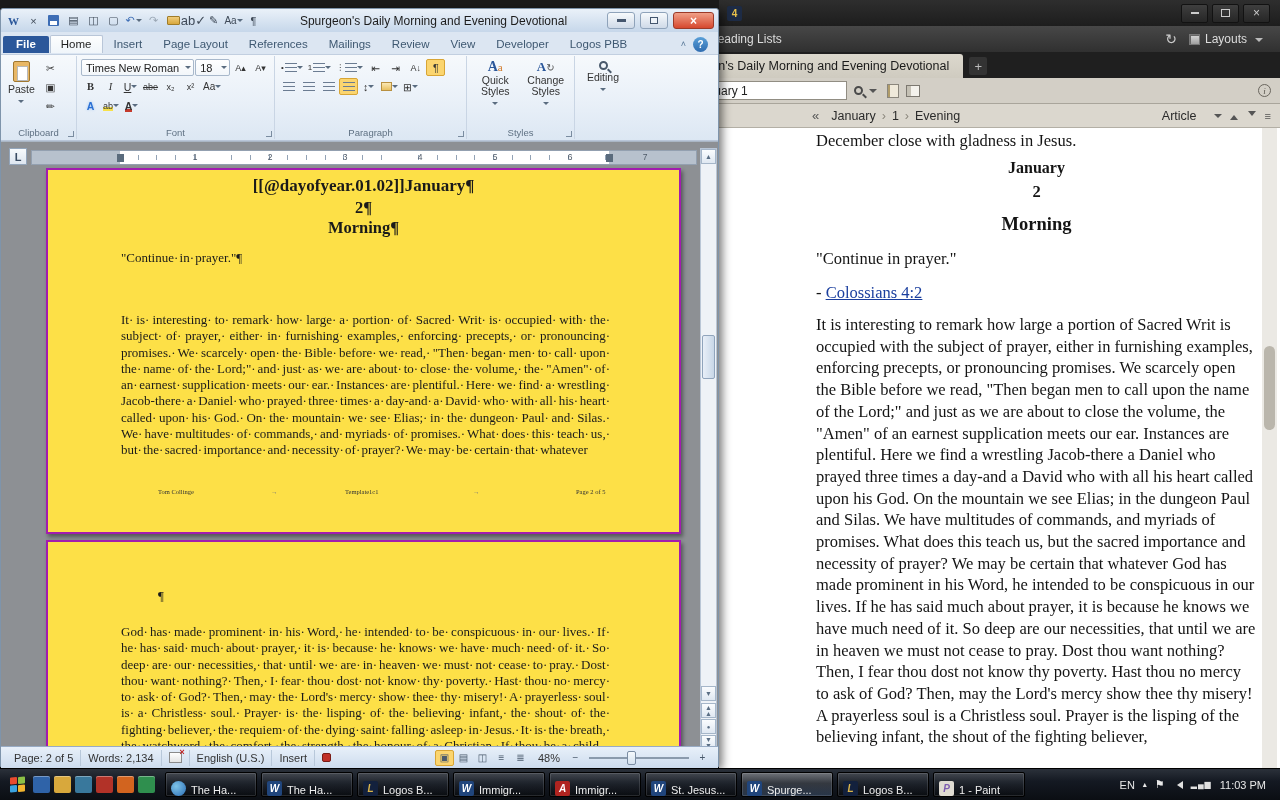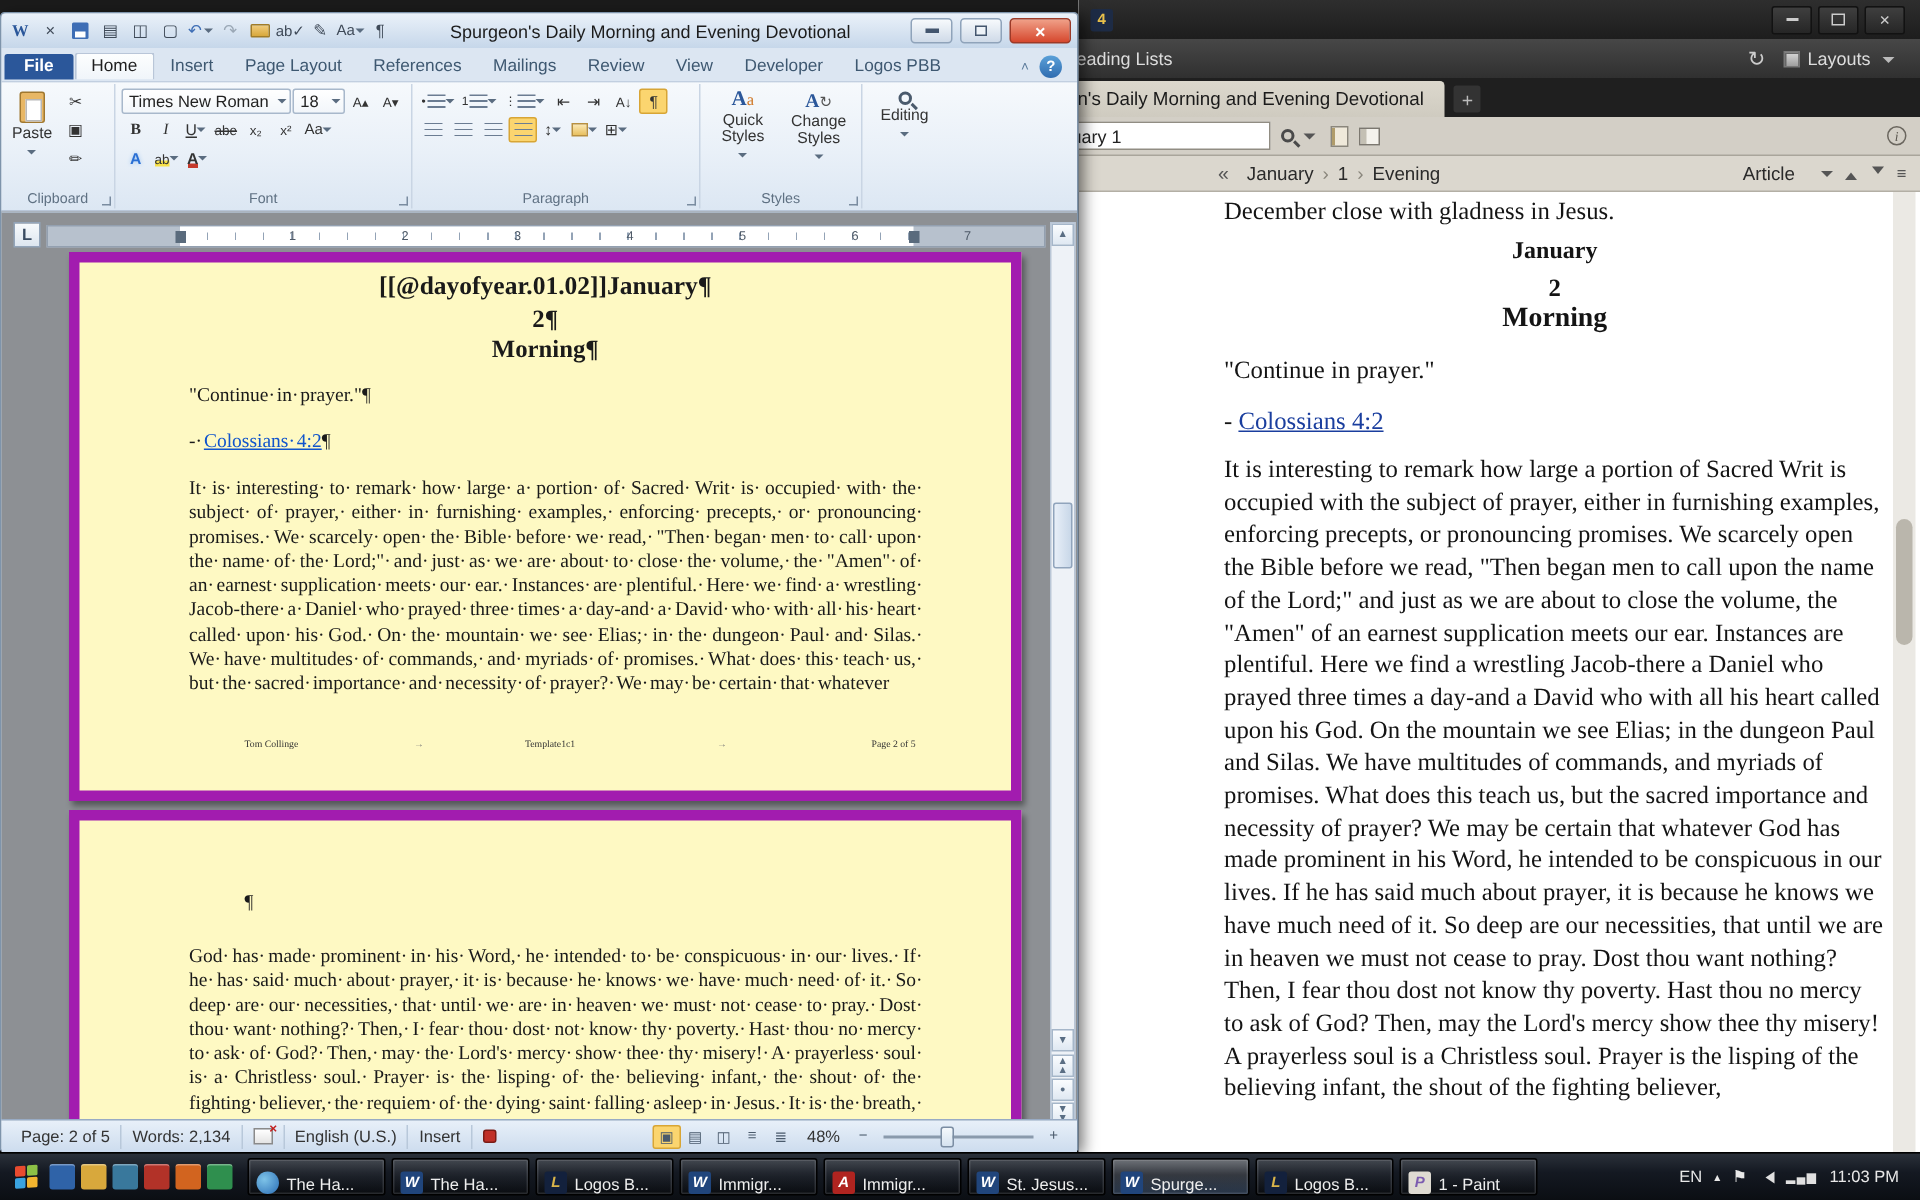--- a/index.html
+++ b/index.html
@@ -53,21 +53,21 @@
           border:1px solid #93a5ba;font-size:11px;font-weight:bold;color:#3a4c62;display:flex;align-items:center;justify-content:center}
   .ruler{position:absolute;left:30px;top:8px;width:666px;height:15px;background:#b7c1cd;border:1px solid #93a0b0;
          font-size:8.5px;color:#4e5a68}
   .rulwhite{position:absolute;left:88px;top:0;width:489px;height:13px;background:#fff;
             background-image:repeating-linear-gradient(to right,transparent 0 17.7px,#93a3b6 17.7px 18.7px);
             background-size:100% 5px;background-position:0 4px;background-repeat:no-repeat}
   .rnum{position:absolute;top:1px;width:10px;text-align:center}
   .imark{position:absolute;top:3px;width:7px;height:8px;background:#5a6b7d}
   .rultoggle{position:absolute;left:699px;top:6px;width:16px;height:17px;background:linear-gradient(#f7fafc,#dde6f0);
              border:1px solid #93a5ba;font-size:9px;color:#4a5a6c;display:flex;align-items:center;justify-content:center}
-  .page{position:absolute;left:45px;width:635px;background:#fef9c3;border:7px solid #a21caf;box-shadow:2px 3px 4px rgba(0,0,0,.4);
+  .page{position:absolute;left:45px;width:635px;background:#fde047;border:2px solid #a21caf;box-shadow:2px 3px 4px rgba(0,0,0,.4);
         font-family:"Liberation Serif",serif;color:#1a1a1a}
   .pcenter{position:absolute;left:0;right:0;text-align:center;font-weight:bold}
   .ptext{position:absolute;left:73px;width:489px;font-size:13px;word-spacing:-2px}
   .pbody{line-height:16.3px;text-align:justify}
   .doclink{color:#1155cc;text-decoration:underline}
   .pfoot{position:absolute;font-size:6.5px;color:#333;font-family:"Liberation Serif",serif}
   
   .wsb{position:absolute;left:699px;top:6px;width:17px;height:599px;background:#eef2f7;border:1px solid #b9c6d6}
   .wsb-btn{position:absolute;left:0;width:15px;height:15px;background:linear-gradient(#fafcfe,#dfe8f2);border:1px solid #a5b6c9;
            color:#5a6e84;font-size:7px;display:flex;align-items:center;justify-content:center;line-height:6px}
@@ -201,21 +201,21 @@
       <i class="caret-dn"></i>
     </span>
     <i class="tri-up"></i>
     <i class="tri-dn"></i>
     <span style="color:#555;margin:0 9px 0 4px;font-size:11px">≡</span>
   </div>
   <div class="lg-text">
     <p>December close with gladness in Jesus.</p>
     <p class="lg-center" style="margin-top:8px;font-size:16px">January</p>
     <p class="lg-center" style="margin-top:5px;font-size:16.5px">2</p>
-    <p class="lg-center" style="margin-top:0;font-size:18.5px">Morning</p>
+    <p class="lg-center" style="margin-top:12px;font-size:18.5px">Morning</p>
     <p style="margin-top:14px">"Continue in prayer."</p>
     <p style="margin-top:14px"><span>- </span><a class="lg-link">Colossians 4:2</a></p>
     <p class="lg-body">It is interesting to remark how large a portion of Sacred Writ is occupied with the subject of prayer, either in furnishing examples, enforcing precepts, or pronouncing promises. We scarcely open the Bible before we read, "Then began men to call upon the name of the Lord;" and just as we are about to close the volume, the "Amen" of an earnest supplication meets our ear. Instances are plentiful. Here we find a wrestling Jacob-there a Daniel who prayed three times a day-and a David who with all his heart called upon his God. On the mountain we see Elias; in the dungeon Paul and Silas. We have multitudes of commands, and myriads of promises. What does this teach us, but the sacred importance and necessity of prayer? We may be certain that whatever God has made prominent in his Word, he intended to be conspicuous in our lives. If he has said much about prayer, it is because he knows we have much need of it. So deep are our necessities, that until we are in heaven we must not cease to pray. Dost thou want nothing? Then, I fear thou dost not know thy poverty. Hast thou no mercy to ask of God? Then, may the Lord's mercy show thee thy misery! A prayerless soul is a Christless soul. Prayer is the lisping of the believing infant, the shout of the fighting believer,</p>
   </div>
   <div class="lg-sb">
     <i class="lg-sb-thumb"></i>
   </div>
 </div>
 
 <div class="abs" id="word">
@@ -227,21 +227,21 @@
         <i class="disk"></i>
       </span>
     <span class="qat">▤</span>
     <span class="qat">◫</span>
     <span class="qat">▢</span>
     <span class="qat" style="color:#3d6db5">↶<i class="cv" style="margin-left:1px"></i></span>
     <span class="qat" style="color:#9aa7b5">↷</span>
     <span class="qat">
         <i class="fold"></i>
       </span>
-    <span class="qat" style="font-size:10px">ab✓</span>
+    <span class="qat" style="font-size:13px">ab✓</span>
     <span class="qat">✎</span>
     <span class="qat" style="font-size:10px">Aa<i class="cv"></i></span>
     <span class="qat">¶</span>
     <span class="w-title-text">Spurgeon's Daily Morning and Evening Devotional</span>
     <span class="wbtn">
         <i class="min"></i>
       </span>
     <span class="wbtn">
         <i class="rest"></i>
       </span>
@@ -410,21 +410,20 @@
       <span class="rnum" style="left:533px">6</span>
       <span class="rnum" style="left:608px">7</span>
     </div>
     <span class="rultoggle">⊟</span>
 
     <div class="page" style="top:26px;height:366px">
       <div class="pcenter" style="top:6px;font-size:17px">[[@dayofyear.01.02]]January¶</div>
       <div class="pcenter" style="top:28px;font-size:16.5px">2¶</div>
       <div class="pcenter" style="top:48px;font-size:16.5px">Morning¶</div>
       <div class="ptext" style="top:80px">"Continue· in· prayer."¶</div>
-      <div class="ptext" style="top:111px"><span>-· </span><a class="doclink">Colossians· 4:2</a><span>¶</span></div>
       <div class="ptext pbody" style="top:142px">It· is· interesting· to· remark· how· large· a· portion· of· Sacred· Writ· is· occupied· with· the· subject· of· prayer,· either· in· furnishing· examples,· enforcing· precepts,· or· pronouncing· promises.· We· scarcely· open· the· Bible· before· we· read,· "Then· began· men· to· call· upon· the· name· of· the· Lord;"· and· just· as· we· are· about· to· close· the· volume,· the· "Amen"· of· an· earnest· supplication· meets· our· ear.· Instances· are· plentiful.· Here· we· find· a· wrestling· Jacob-there· a· Daniel· who· prayed· three· times· a· day-and· a· David· who· with· all· his· heart· called· upon· his· God.· On· the· mountain· we· see· Elias;· in· the· dungeon· Paul· and· Silas.· We· have· multitudes· of· commands,· and· myriads· of· promises.· What· does· this· teach· us,· but· the· sacred· importance· and· necessity· of· prayer?· We· may· be· certain· that· whatever</div>
       <span class="pfoot" style="left:110px;top:318px">Tom Collinge</span>
       <span class="pfoot" style="left:223px;top:318px;color:#777">→</span>
       <span class="pfoot" style="left:297px;top:318px">Template1c1</span>
       <span class="pfoot" style="left:425px;top:318px;color:#777">→</span>
       <span class="pfoot" style="left:528px;top:318px">Page 2 of 5</span>
     </div>
 
     <div class="page" style="top:398px;height:230px">
       <div class="ptext" style="top:46px;left:110px">¶</div>

